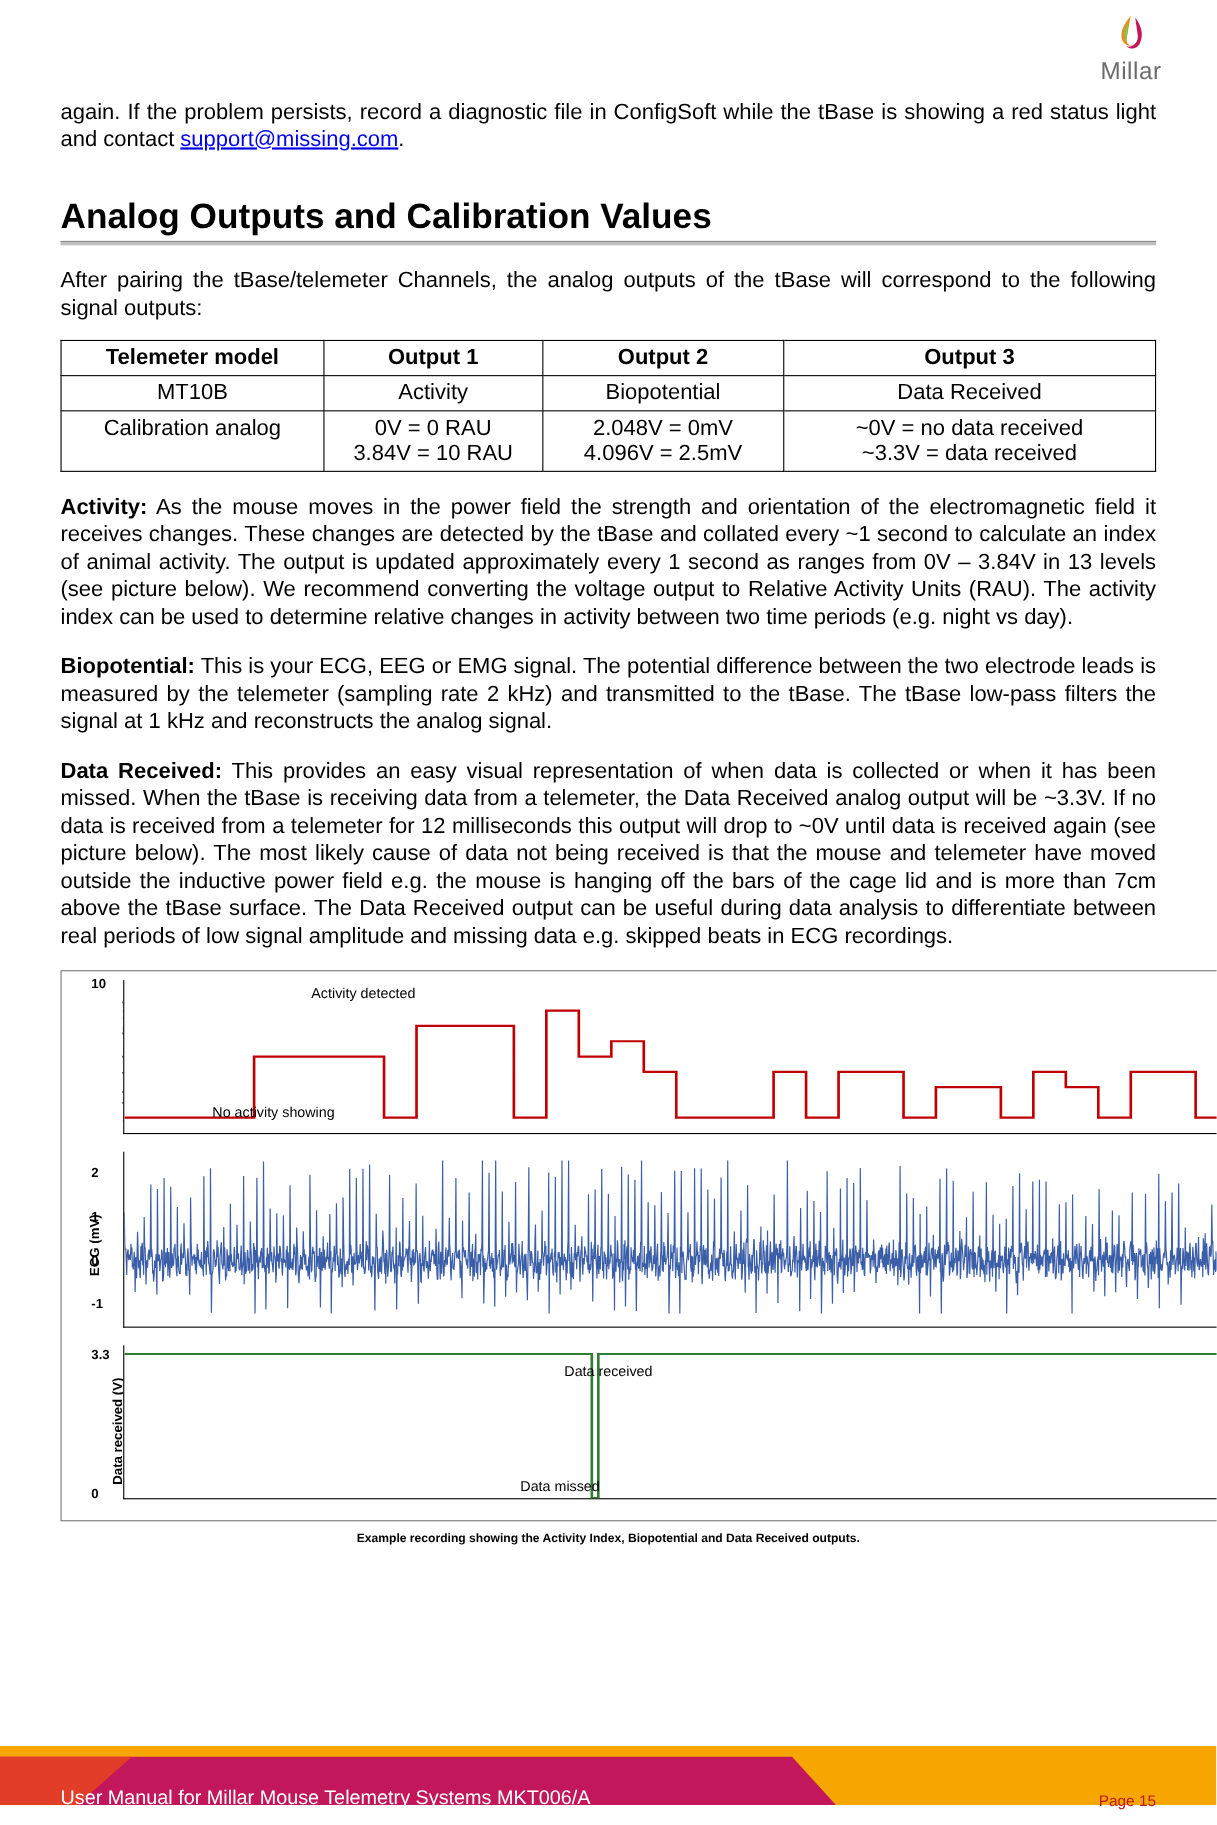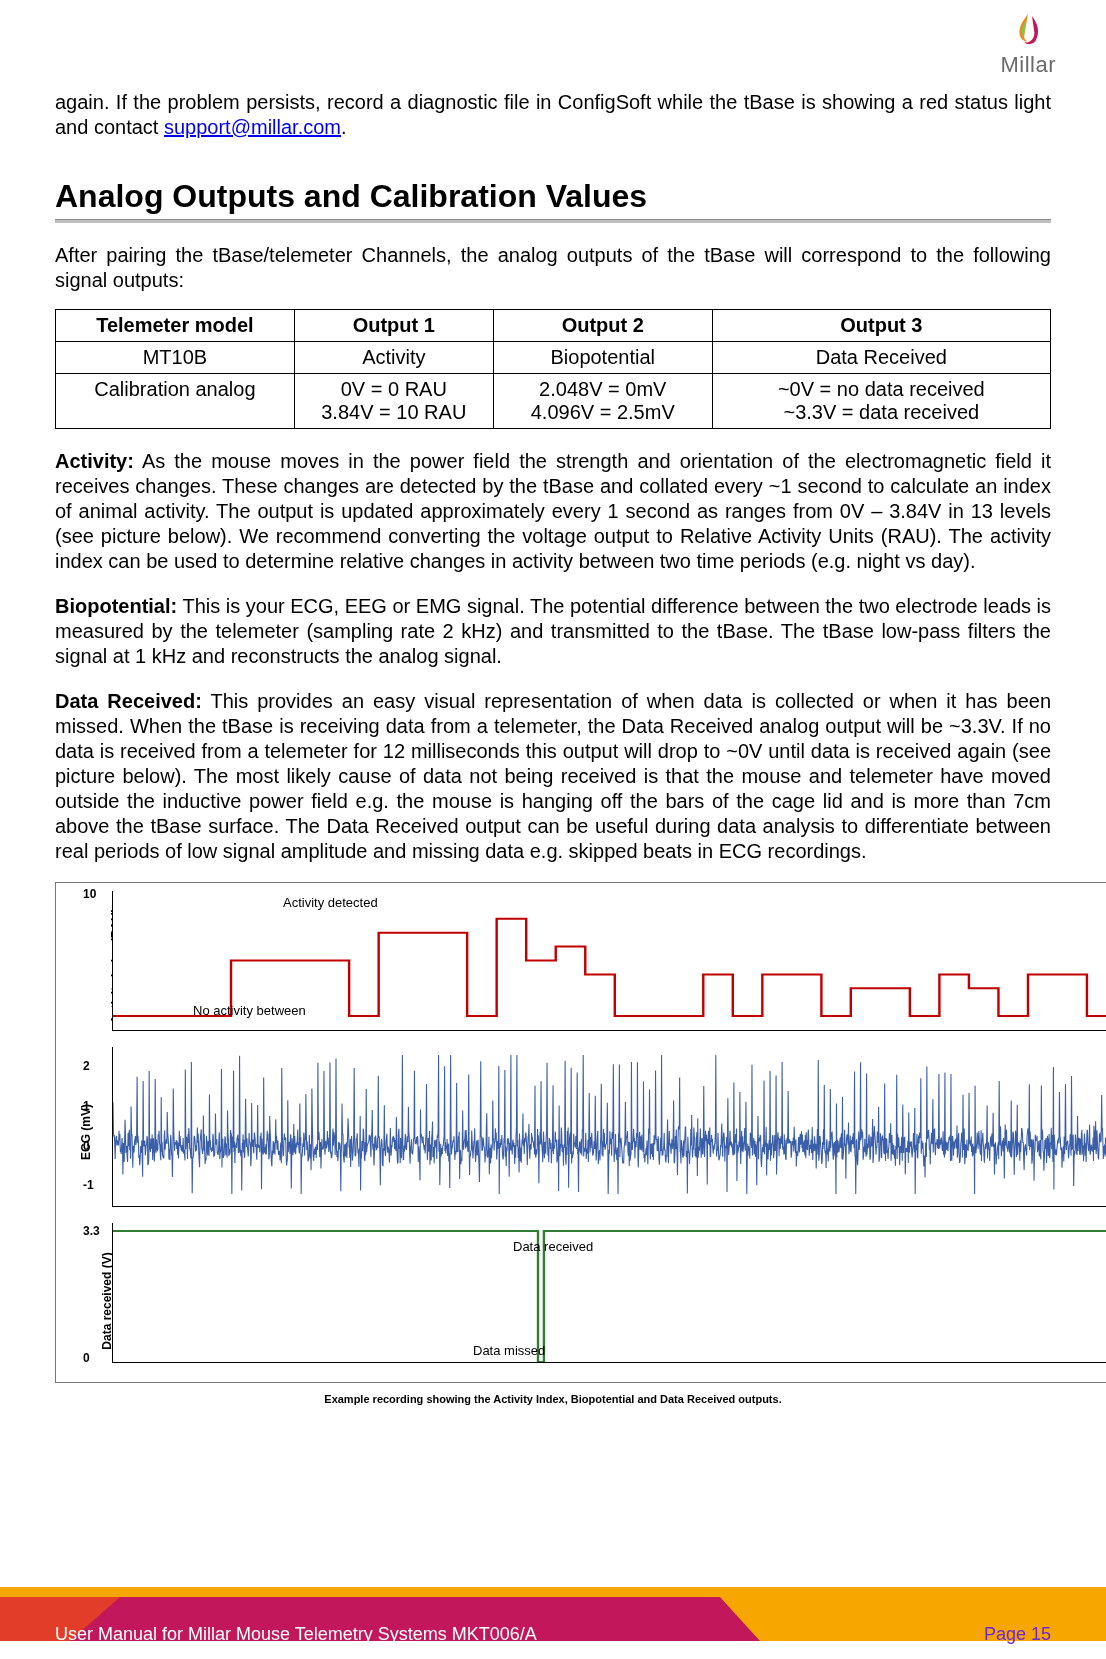--- a/index.html
+++ b/index.html
@@ -150,43 +150,43 @@
     position: absolute;
     left: 55px;
     bottom: 14px;
     color: #fff;
     font-size: 18px;
   }
   .footer-page {
     position: absolute;
     right: 55px;
     bottom: 14px;
-    color: #6d28d9;
-    font-size: 18px;
+    color: #b91c1c;
+    font-size: 14px;
   }
   svg.pathline path { fill: none; }
 </style>
 </head>
 <body>
 
 <div class="page">
 
   <div class="logo">
     <div class="logo-icon">
       <svg viewBox="0 0 40 40">
         <path d="M20 2 C14 10 10 16 12 24 C14 30 22 32 26 26 C24 32 16 30 16 24" fill="#e98b1f"></path>
         <path d="M24 4 C30 12 32 20 28 28 C26 32 20 34 16 30 C22 32 28 26 26 18" fill="#c2185b"></path>
         <path d="M18 8 C14 14 12 20 16 26" fill="#8bc34a"></path>
       </svg>
     </div>
     <div class="logo-text">Millar</div>
   </div>
 
   <p class="intro">
-    <span>again. If the problem persists, record a diagnostic file in ConfigSoft while the tBase is showing a red status light and contact </span><a href="#">support@millar.com</a><span>.</span>
+    <span>again. If the problem persists, record a diagnostic file in ConfigSoft while the tBase is showing a red status light and contact </span><a href="#">support@missing.com</a><span>.</span>
   </p>
 
   <h1 class="section">Analog Outputs and Calibration Values</h1>
   <div class="rule"></div>
 
   <p class="lead">After pairing the tBase/telemeter Channels, the analog outputs of the tBase will correspond to the following signal outputs:</p>
 
   <table class="outputs">
     <tbody>
         <tr>
@@ -229,21 +229,21 @@
     <span class="label">Data Received:</span><span>  This provides an easy visual representation of when data is collected or when it has been missed.  When the tBase is receiving data from a telemeter, the Data Received analog output will be ~3.3V. If no data is received from a telemeter for 12 milliseconds this output will drop to ~0V until data is received again (see picture below). The most likely cause of data not being received is that the mouse and telemeter have moved outside the inductive power field e.g. the mouse is hanging off the bars of the cage lid and is more than 7cm above the tBase surface. The Data Received output can be useful during data analysis to differentiate between real periods of low signal amplitude and missing data e.g. skipped beats in ECG recordings.</span>
   </p>
 
   <div class="charts">
 
     <div class="chart-row" style="height:150px">
       <div class="ylabel">Activity index (RAU)</div>
       <div class="plot" style="height:140px">
         <div class="tick" style="top:2%">10</div>
         <div class="annot" style="left:170px; top:4px;">Activity detected</div>
-        <div class="annot" style="left:80px; top:112px;">No activity between</div>
+        <div class="annot" style="left:80px; top:112px;">No activity showing</div>
         <svg id="svg-activity" class="pathline" width="100%" height="100%" preserveAspectRatio="none" viewBox="0 0 857 139">
             <path d="M0.0 125.1 L97.9 125.1 L97.9 69.5 L195.9 69.5 L195.9 125.1 L220.4 125.1 L220.4 41.7 L293.8 41.7 L293.8 125.1 L318.3 125.1 L318.3 27.8 L342.8 27.8 L342.8 69.5 L367.3 69.5 L367.3 55.6 L391.8 55.6 L391.8 83.4 L416.3 83.4 L416.3 125.1 L489.7 125.1 L489.7 83.4 L514.2 83.4 L514.2 125.1 L538.7 125.1 L538.7 83.4 L587.7 83.4 L587.7 125.1 L612.1 125.1 L612.1 97.3 L661.1 97.3 L661.1 125.1 L685.6 125.1 L685.6 83.4 L710.1 83.4 L710.1 97.3 L734.6 97.3 L734.6 125.1 L759.1 125.1 L759.1 83.4 L808.0 83.4 L808.0 125.1 L832.5 125.1 L832.5 97.3 L857.0 97.3 " stroke="#c00000" stroke-width="2" fill="none"></path>
           </svg>
       </div>
     </div>
 
     <div class="chart-row" style="height:170px; margin-top:6px">
       <div class="ylabel">ECG (mV)</div>
       <div class="plot" style="height:160px">
         <div class="tick" style="top:12%">2</div>

